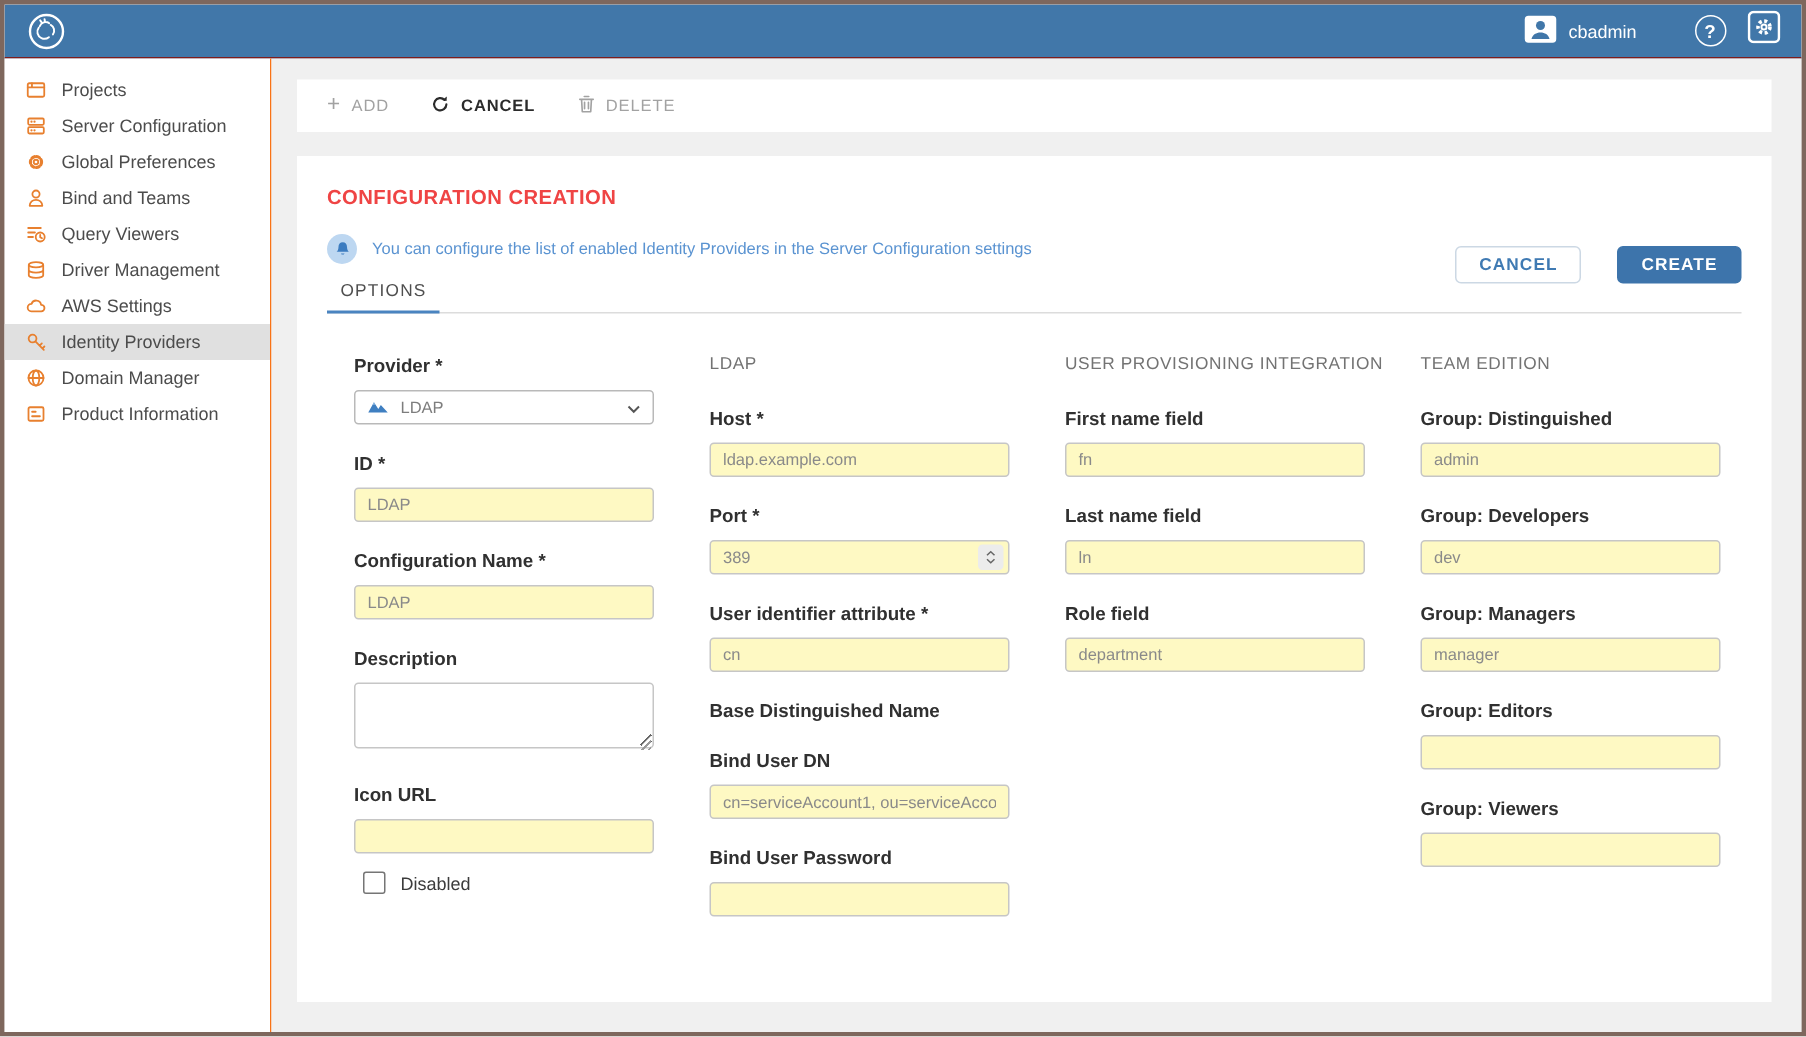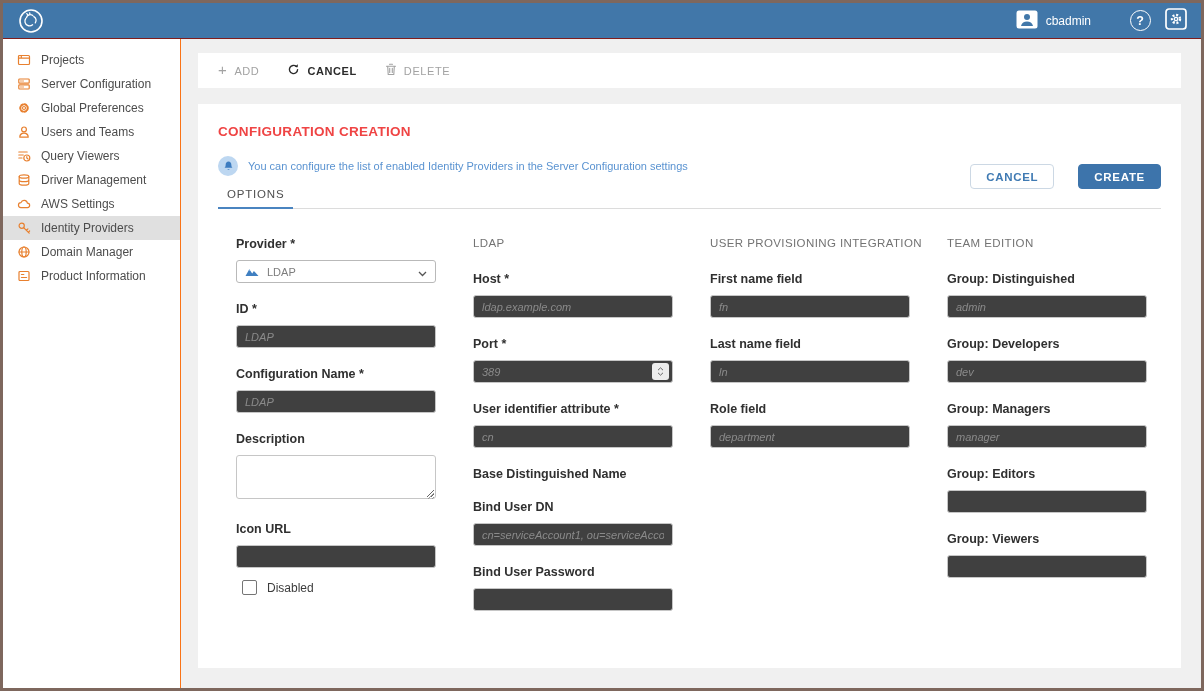--- a/index.html
+++ b/index.html
@@ -44,21 +44,21 @@
   .btn { height:25px; padding:0 15px; border-radius:4px; font-size:11.5px; font-weight:700; letter-spacing:.7px; display:flex; align-items:center; cursor:pointer; font-family:"Liberation Sans", sans-serif;margin-left:16px; }
   .btn-outline { background:#fff; border:1px solid #ccd8e4; color:#3f7ab3; }
   .btn-fill { background:#3d74ab; border:1px solid #3d74ab; color:#fff; }
 
   
   .form-row { display:flex; gap:37px; padding-left:18px; margin-top:28px; }
   .col { width:200px; flex:none; }
   .section-h { font-size:11.5px; color:#737373; letter-spacing:.4px; height:14px; margin-bottom:21px; white-space:nowrap; }
   .field { margin-bottom:19px; }
   .f-label { display:block; font-size:12.5px; font-weight:700; color:#303030; margin-bottom:9px; white-space:nowrap; }
-  .f-input { width:100%; height:23px; border:1px solid #c6c6c6; border-radius:3px; padding:0 8px; font-size:11px; color:#8a8a8a; font-family:"Liberation Sans", sans-serif; background:#404040; outline:none;font-style:italic; }
+  .f-input { width:100%; height:23px; border:1px solid #c6c6c6; border-radius:3px; padding:0 8px; font-size:11px; color:#8a8a8a; font-family:"Liberation Sans", sans-serif; background:#fef9c3; outline:none; }
   .f-select { width:100%; height:23px; border:1px solid #b9b9b9; border-radius:3px; padding:0 8px; display:flex; align-items:center; gap:8px; cursor:pointer; background:#fff; }
   .f-select .sel-text { font-size:11px; color:#7d7d7d; flex:1; }
   .f-textarea { width:100%; height:44px; border:1px solid #c6c6c6; border-radius:3px; padding:4px 8px; font-size:11px; color:#8a8a8a; font-family:"Liberation Sans", sans-serif; resize:both; outline:none; }
   .ta-wrap { position:relative; }
   .ta-wrap::after { content:""; position:absolute; right:2px; bottom:4px; width:9px; height:9px; pointer-events:none;
     background:repeating-linear-gradient(135deg, transparent 0 2px, #9a9a9a 2px 3px); clip-path:polygon(100% 0, 100% 100%, 0 100%); }
   .port-wrap { position:relative; }
   .stepper { position:absolute; right:4px; top:3px; width:17px; height:17px; background:#ececec; border-radius:3px; display:flex; flex-direction:column; align-items:center; justify-content:center; gap:1px; cursor:pointer; }
   .check-row { display:flex; align-items:center; gap:10px; padding-left:6px; margin-top:12px; cursor:pointer; }
   .check-row input { width:15px; height:15px; accent-color:#fff; border:1px solid #757575; appearance:none; -webkit-appearance:none; border-radius:2px; background:#fff; cursor:pointer; }
@@ -134,21 +134,21 @@
           </span>
         <span>Global Preferences</span>
       </div>
       <div class="side-item">
         <span class="ic">
             <svg width="14" height="14" viewBox="0 0 14 14">
               <circle cx="7" cy="4.4" r="2.4"></circle>
               <path d="M2.8 12.2c0-2.6 2-4 4.2-4s4.2 1.4 4.2 4z"></path>
             </svg>
           </span>
-        <span>Users and Teams</span>
+        <span>Bind and Teams</span>
       </div>
       <div class="side-item">
         <span class="ic">
             <svg width="14" height="14" viewBox="0 0 14 14">
               <path d="M1.8 3h8.4M1.8 6h4.5M1.8 9h3.2"></path>
               <circle cx="9.8" cy="9" r="3"></circle>
               <path d="M9.8 7.6v1.5l1.2.8"></path>
             </svg>
           </span>
         <span>Query Viewers</span>

